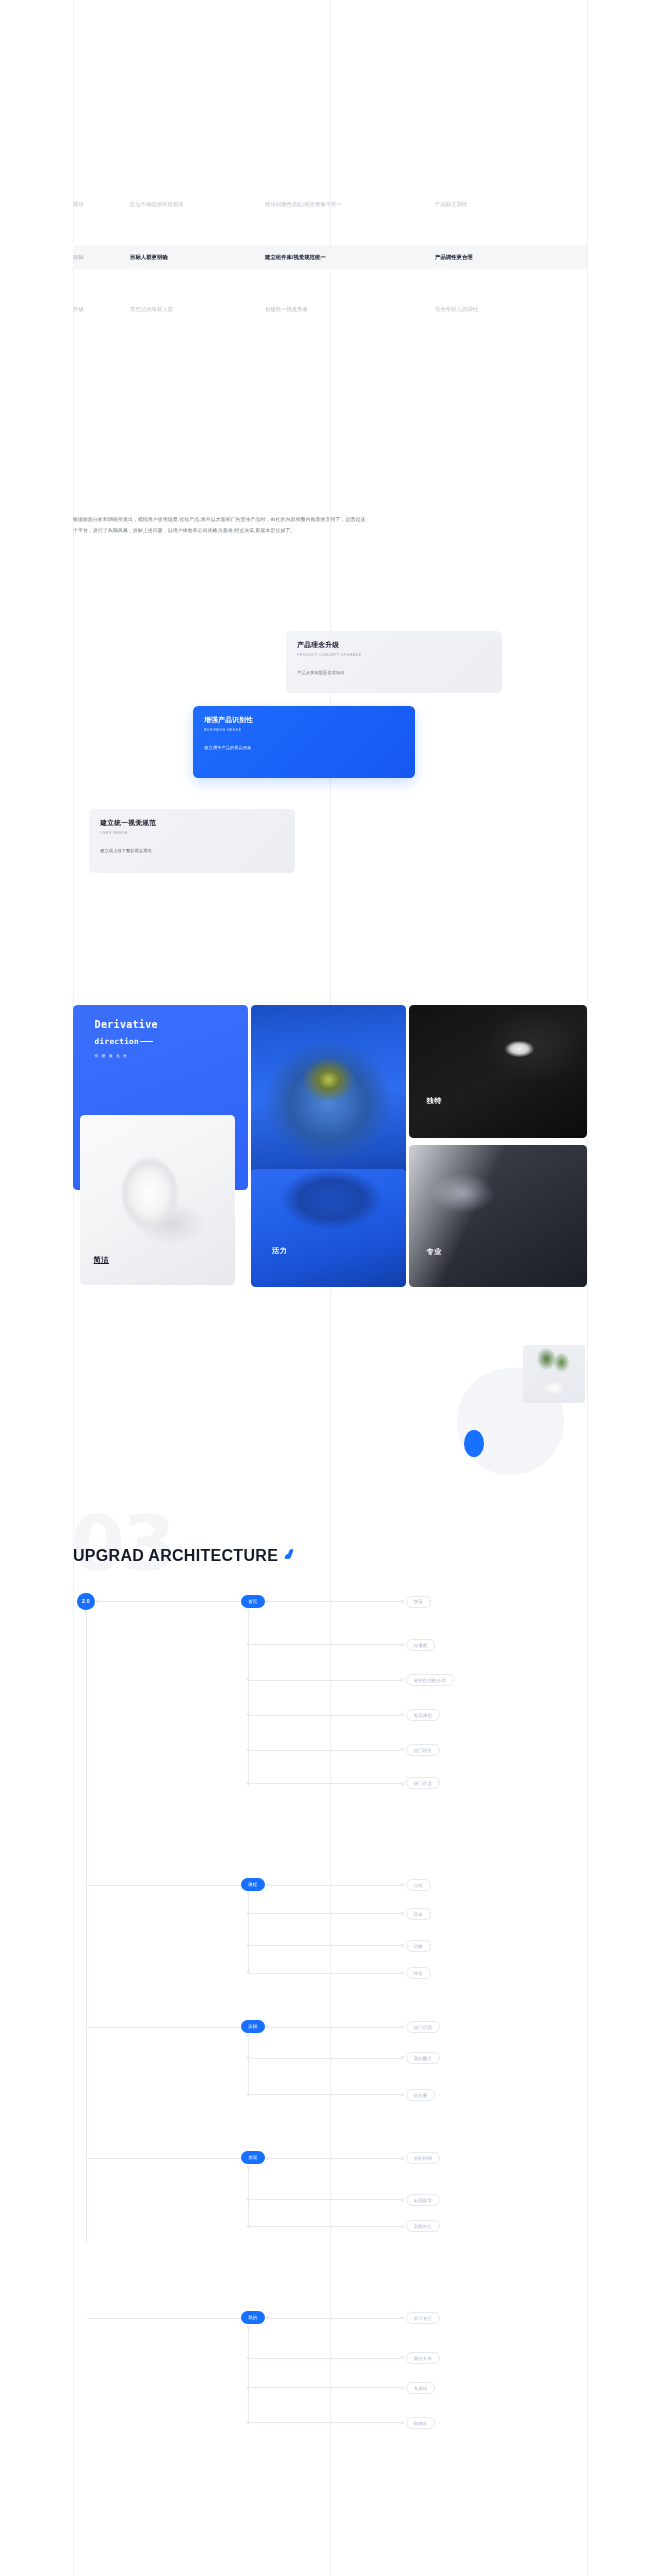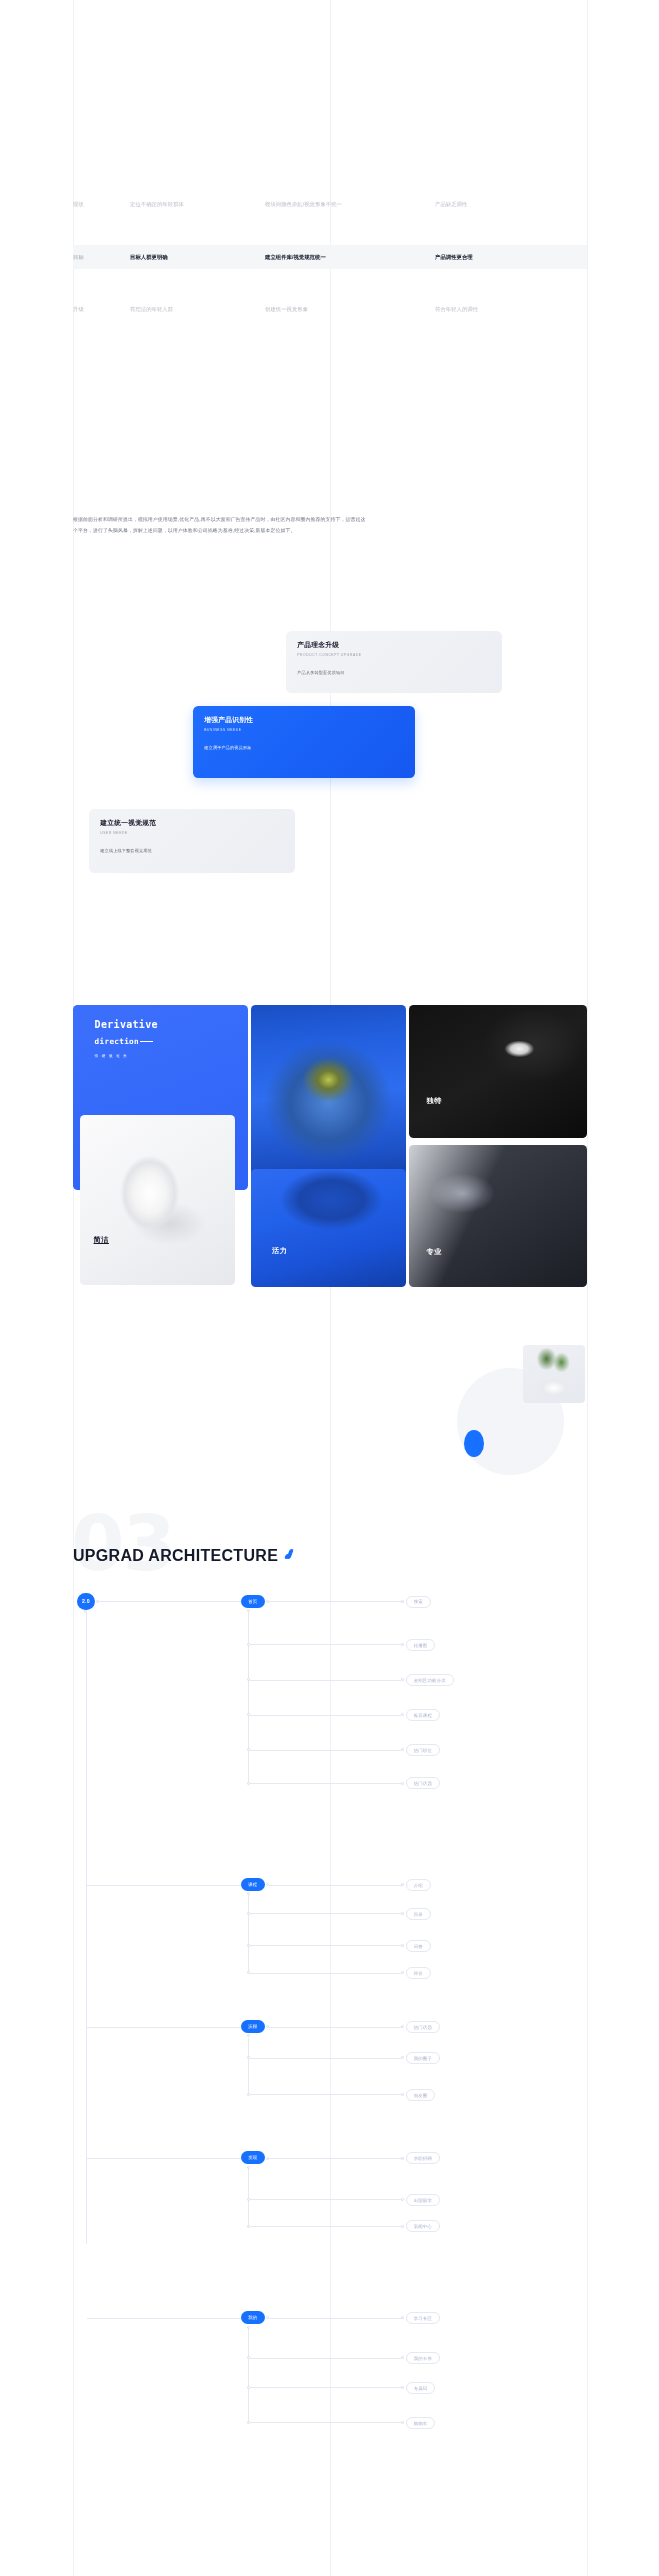--- a/index.html
+++ b/index.html
@@ -247,21 +247,21 @@
 
     <div class="tile tile-blue" style="left:0; top:0; width:175px; height:185px;">
       <div class="t-derivative" style="position:absolute; left:21.6px; top:14.4px;">
         <div class="l1">Derivative</div>
         <div class="l2"><span>direction</span><span class="ul"></span></div>
         <div class="l3">情绪版收集</div>
       </div>
     </div>
 
     <div class="tile ph-egg" style="left:7.2px; top:110px; width:155px; height:170px;">
-      <div class="cap" style="left:13.4px; bottom:40px; color:#151a2b;text-decoration:underline;">简洁</div>
+      <div class="cap" style="left:13.4px; bottom:20px; color:#151a2b;text-decoration:underline;">简洁</div>
     </div>
 
     <div class="tile ph-face" style="left:178px; top:0; width:155px; height:187px;"></div>
 
     <div class="tile ph-hoodie" style="left:178px; top:164px; width:155px; height:118px;">
       <div class="cap" style="left:21px; bottom:31px; color:#ffffff;">活力</div>
     </div>
 
     <div class="tile ph-pens" style="left:336px; top:140px; width:178px; height:142px;">
       <div class="cap" style="left:17.5px; bottom:30px; color:#ffffff;">专业</div>

